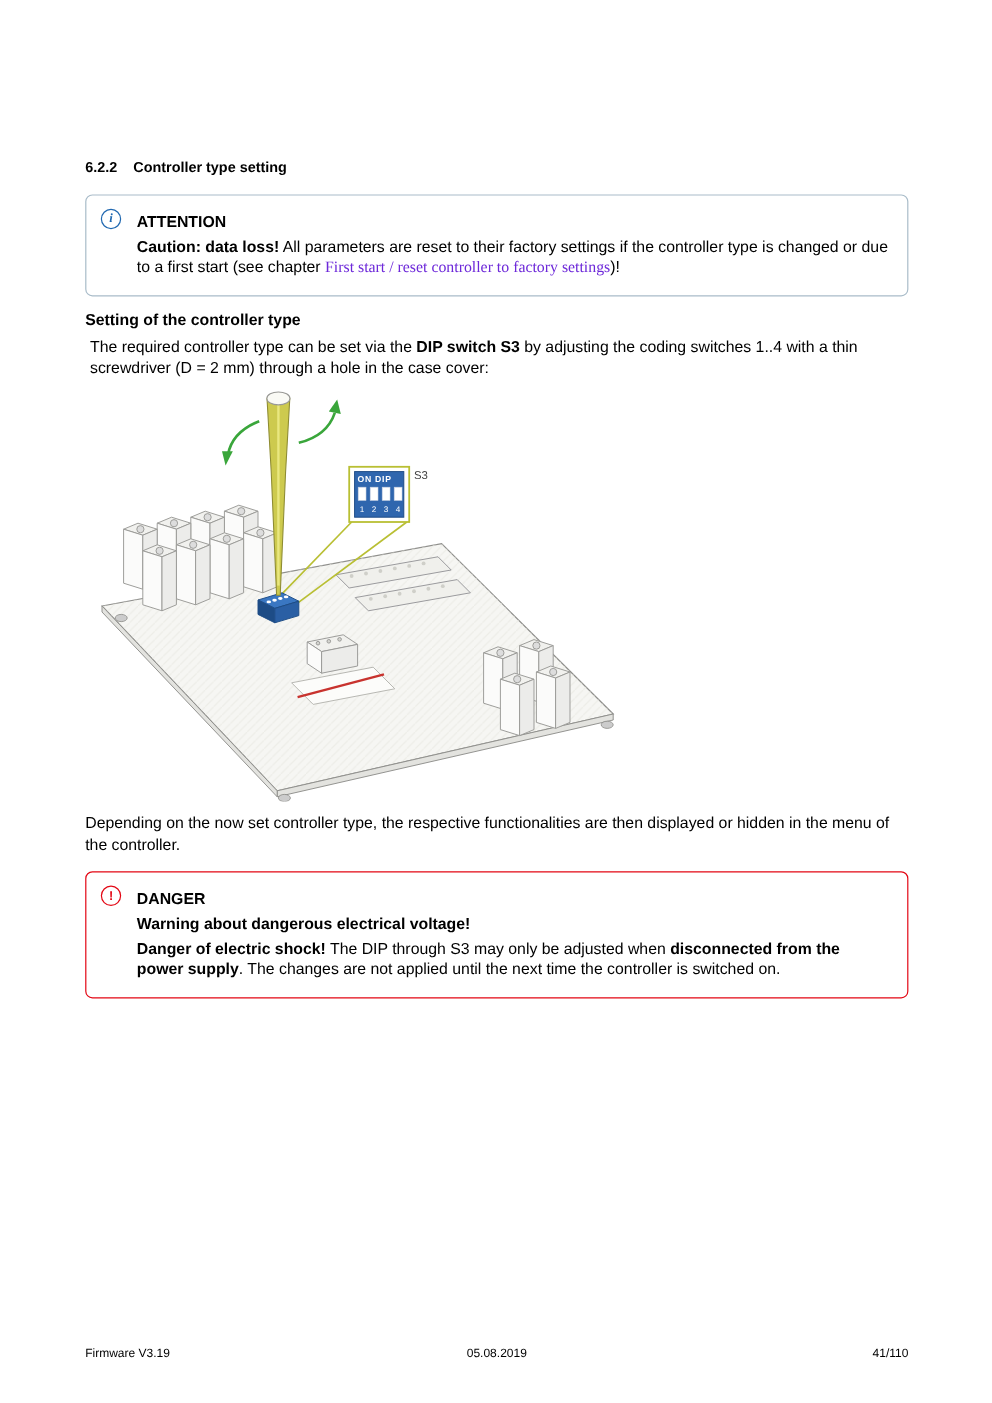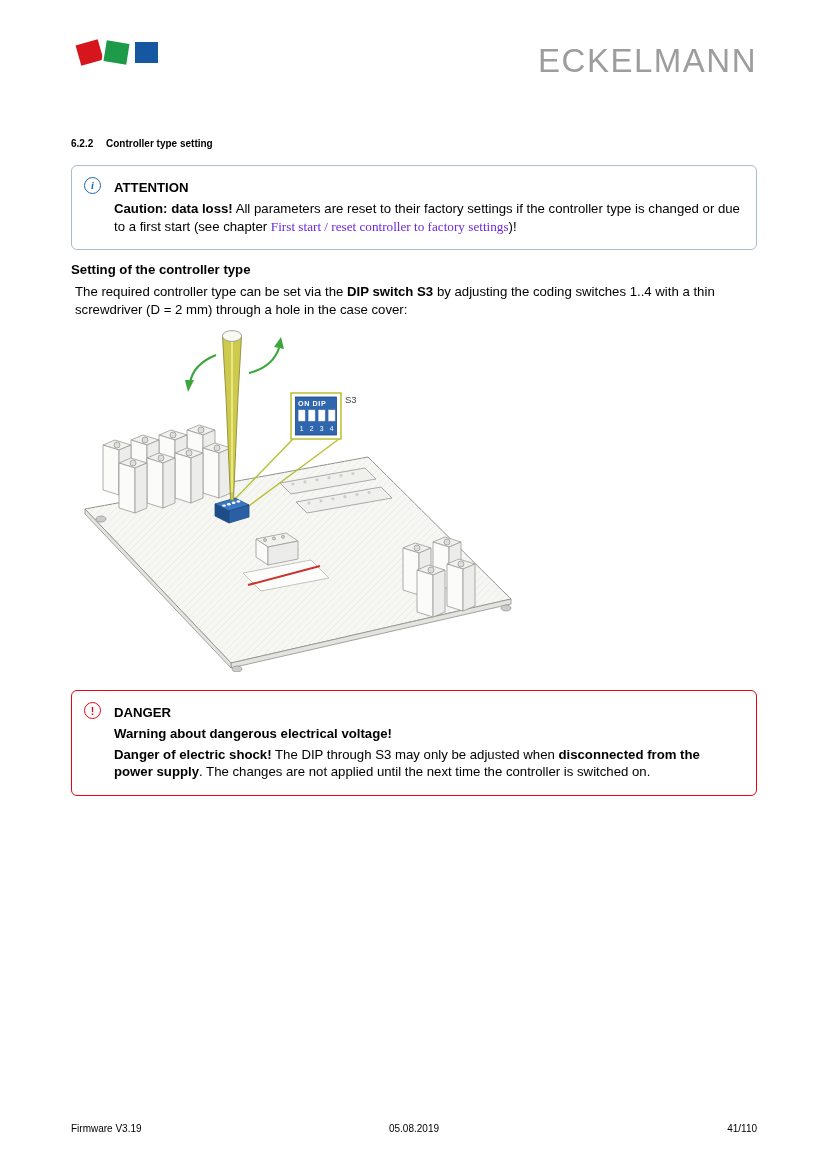--- a/index.html
+++ b/index.html
@@ -19,21 +19,21 @@
   .logo-row { position:absolute; left:78px; top:42px; width:679px; display:flex; justify-content:space-between; align-items:flex-start; }
   .logo-squares { position:relative; width:92px; height:42px; }
   .sq { position:absolute; width:23px; height:21px; box-shadow:0 0 0 2px #fff; }
   .sq-red   { left:0;  top:8; background:#d6151c; transform:rotate(-16deg); }
   .sq-green { left:27px; top:6; background:#1e9b48; transform:rotate(9deg); }
   .sq-blue  { left:57px; top:8; background:#1557a0; }
   .brand { font-size:33px; letter-spacing:1.5px; color:#9d9d9c; font-weight:400; line-height:1; margin-top:2px; }
 
   
   .content { position:absolute; left:71px; top:131px; width:686px; }
-  h1.section-heading { font-size:10px; font-weight:bold; margin:6px 0 15px 0; }
+  h1.section-heading { font-size:12px; font-weight:bold; margin:0 0 15px 0; }
   h1 .sec-num { margin-right:10px; }
 
   .notice-box { border:1px solid; border-radius:6px; padding:10px 13px 11px 12px; display:flex; gap:10px; background:#fff; }
   .notice-box.attention { border-color:#a9bcc9; }
   .notice-box.danger { border-color:#e30613; margin-top:14px; }
   .icon-circle { flex:0 0 auto; width:15px; height:15px; border-radius:50%; display:flex; align-items:center; justify-content:center; font-size:10.5px; font-weight:bold; margin-top:1px; }
   .attention .icon-circle { border:1.6px solid #2068b0; color:#2068b0; font-family:"Liberation Serif", serif; font-style:italic; }
   .danger .icon-circle { border:1.6px solid #e30613; color:#e30613; }
   .notice-body { flex:1; }
   .notice-title { font-weight:bold; margin:0 0 2px 0; }
@@ -53,28 +53,20 @@
   .footer .f-center { text-align:center; }
   .footer .f-right { text-align:right; }
 
   svg text { font-family:"Liberation Sans", sans-serif; }
 </style>
 </head>
 <body>
 
 <div class="page">
 
-  <div class="logo-row">
-    <div class="logo-squares">
-      <div class="sq sq-red"></div>
-      <div class="sq sq-green"></div>
-      <div class="sq sq-blue"></div>
-    </div>
-    <div class="brand">ECKELMANN</div>
-  </div>
 
   <div class="content">
 
     <h1 class="section-heading">
       <span class="sec-num">6.2.2</span>
       <span>Controller type setting</span>
     </h1>
 
     <div class="notice-box attention">
       <div class="icon-circle">i</div>
@@ -268,20 +260,21 @@
           </g>
           <text x="228.7" y="104" font-size="6.8" fill="#ffffff" text-anchor="middle">1</text>
           <text x="238.7" y="104" font-size="6.8" fill="#ffffff" text-anchor="middle">2</text>
           <text x="248.7" y="104" font-size="6.8" fill="#ffffff" text-anchor="middle">3</text>
           <text x="258.7" y="104" font-size="6.8" fill="#ffffff" text-anchor="middle">4</text>
         </g>
         <text x="272" y="76" font-size="9.5" fill="#444444">S3</text>
       </svg>
     </div>
 
+    <p class="body-para after-fig">Depending on the now set controller type, the respective functionalities are then displayed or hidden in the menu of the controller.</p>
 
     <div class="notice-box danger">
       <div class="icon-circle">!</div>
       <div class="notice-body">
         <p class="notice-title">DANGER</p>
         <p><b>Warning about dangerous electrical voltage!</b></p>
         <p><b>Danger of electric shock!</b><span> The DIP through S3 may only be adjusted when </span><b>disconnected from the power supply</b><span>. The changes are not applied until the next time the controller is switched on.</span></p>
       </div>
     </div>
 

